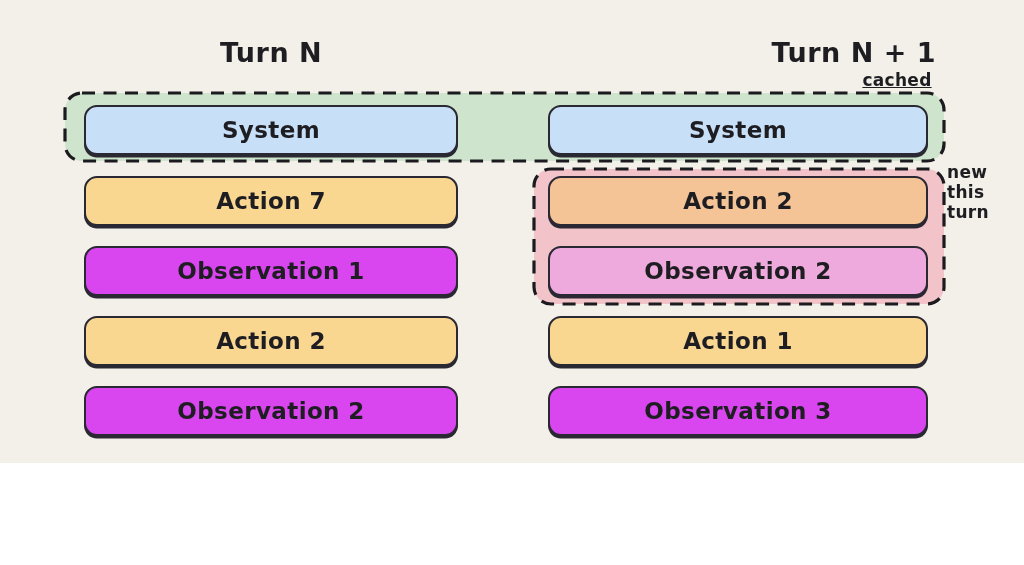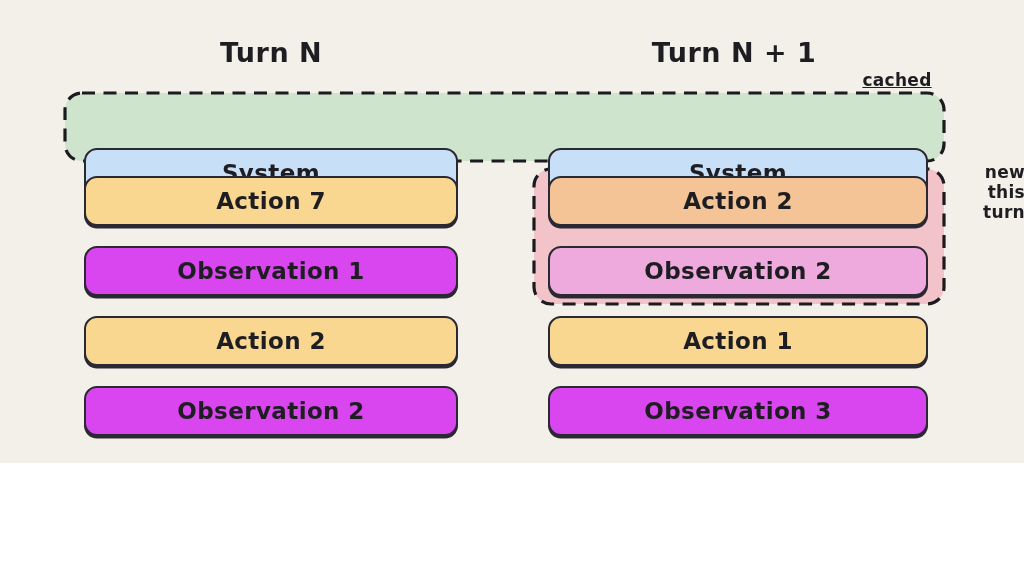--- a/index.html
+++ b/index.html
@@ -11,47 +11,47 @@
     font-family:"DejaVu Sans","Liberation Sans",sans-serif;
     color:#1e1d22;
   }
   .col-title{
     position:absolute;top:36px;height:34px;
     text-align:center;
     font-size:27px;font-weight:600;letter-spacing:.5px;
     line-height:34px;
   }
   .col-title.left{left:84px;width:374px;}
-  .col-title.right{left:544px;width:380px;}
+  .col-title.right{left:556px;width:380px;text-align:right;}
 
   .group-svg{position:absolute;}
   #cached-group{left:63px;top:91px;}
   #new-group{left:532px;top:167px;}
 
   .small-label{
     position:absolute;
     font-size:17px;font-weight:600;letter-spacing:.3px;
     line-height:20px;color:#1e1d22;
   }
   #cached-label{left:860px;top:70px;width:74px;text-align:center;text-decoration:underline;}
-  #new-label{left:947px;top:162px;width:78px;text-align:right;}
+  #new-label{left:947px;top:162px;width:78px;text-align:left;}
 
   .box{
     position:absolute;
     height:50px;
     box-sizing:border-box;
     border:2.5px solid #2a2833;
     border-radius:13px;
     box-shadow:0 2.5px 0 #2a2833;
     display:flex;align-items:center;justify-content:center;
     font-size:23px;font-weight:600;letter-spacing:.4px;
   }
   .col-left{left:84px;width:374px;}
   .col-right{left:548px;width:380px;}
-  .row-0{top:105px;margin-top:43px;}
+  .row-0{top:105px;}
   .row-1{top:176px;}
   .row-2{top:246px;}
   .row-3{top:316px;}
   .row-4{top:386px;}
 
   .system{background:#c7dff7;}
   .action{background:#f9d791;}
   .observation{background:#d946ef;}
   .action-new{background:#f4c497;}
   .observation-new{background:#eeaadc;}

